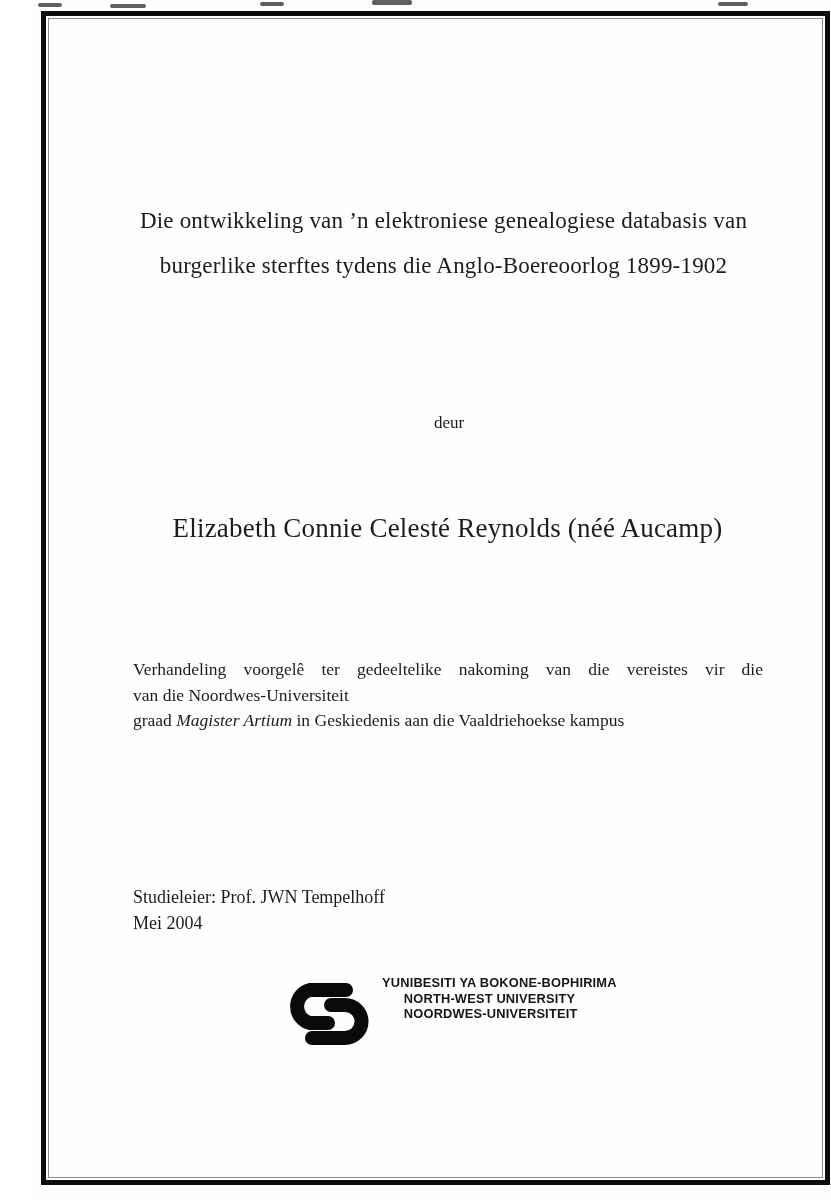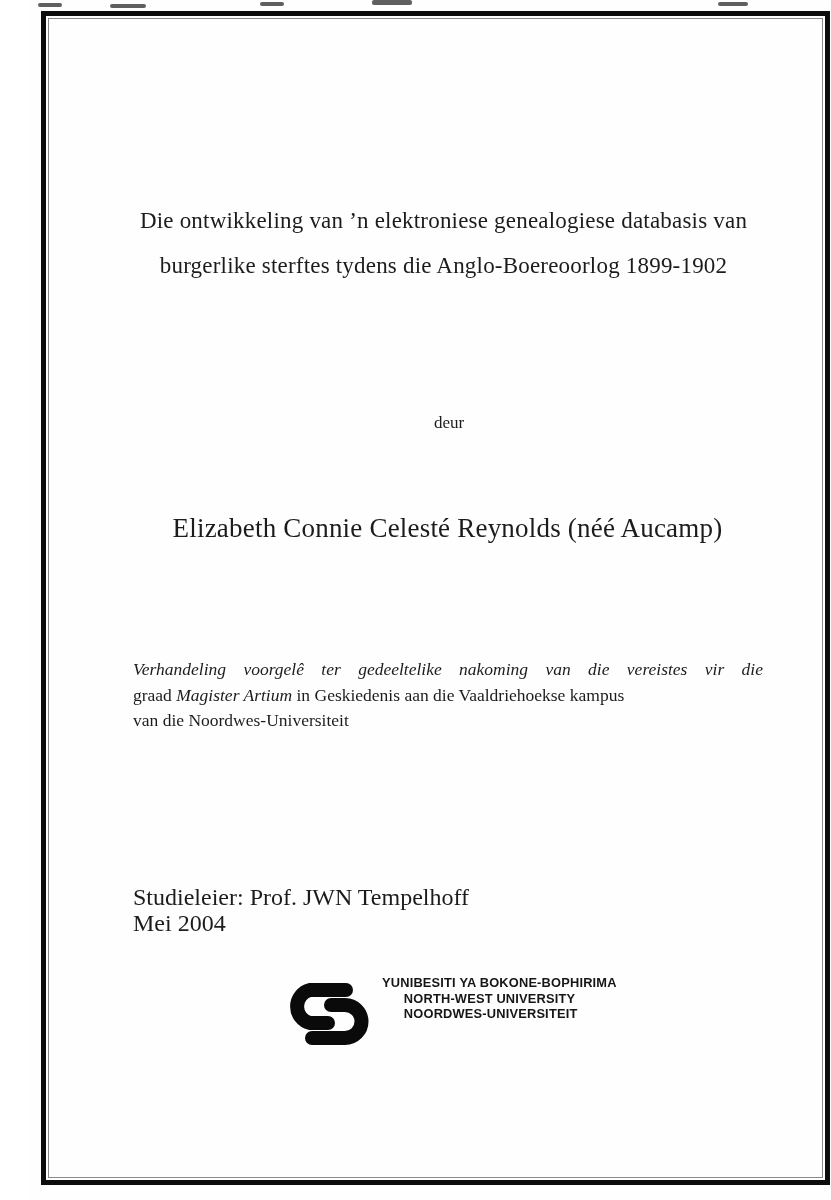--- a/index.html
+++ b/index.html
@@ -71,28 +71,27 @@
     position: absolute;
     left: 105px;
     top: 657px;
     width: 630px;
     font-size: 17.5px;
     line-height: 25.5px;
   }
   .statement .justified {
     text-align: justify;
     text-align-last: justify;
-    font-style: italic;
   }
   .statement .italic { font-style: italic; }
   .supervisor-block {
     position: absolute;
     left: 105px;
     top: 884px;
-    font-size: 24px;
+    font-size: 18px;
     line-height: 26px;
   }
   .logo-block {
     position: absolute;
     left: 256px;
     top: 972px;
     display: flex;
     align-items: flex-start;
     gap: 32px;
   }
@@ -135,22 +134,22 @@
     <div>Die ontwikkeling van ’n elektroniese genealogiese databasis van</div>
     <div>burgerlike sterftes tydens die Anglo-Boereoorlog 1899-1902</div>
   </div>
 
   <div class="byline">deur</div>
 
   <div class="author">Elizabeth Connie Celesté Reynolds (néé Aucamp)</div>
 
   <div class="statement">
     <div class="justified">Verhandeling voorgelê ter gedeeltelike nakoming van die vereistes vir die</div>
+    <div>van die Noordwes-Universiteit</div>
     <div><span>graad </span><span class="italic">Magister Artium</span><span> in Geskiedenis aan die Vaaldriehoekse kampus</span></div>
-    <div>van die Noordwes-Universiteit</div>
   </div>
 
   <div class="supervisor-block">
     <div>Studieleier: Prof. JWN Tempelhoff</div>
     <div>Mei 2004</div>
   </div>
 
   <div class="logo-block">
     <svg class="logo-mark" viewBox="0 0 88 66" xmlns="http://www.w3.org/2000/svg">
 

